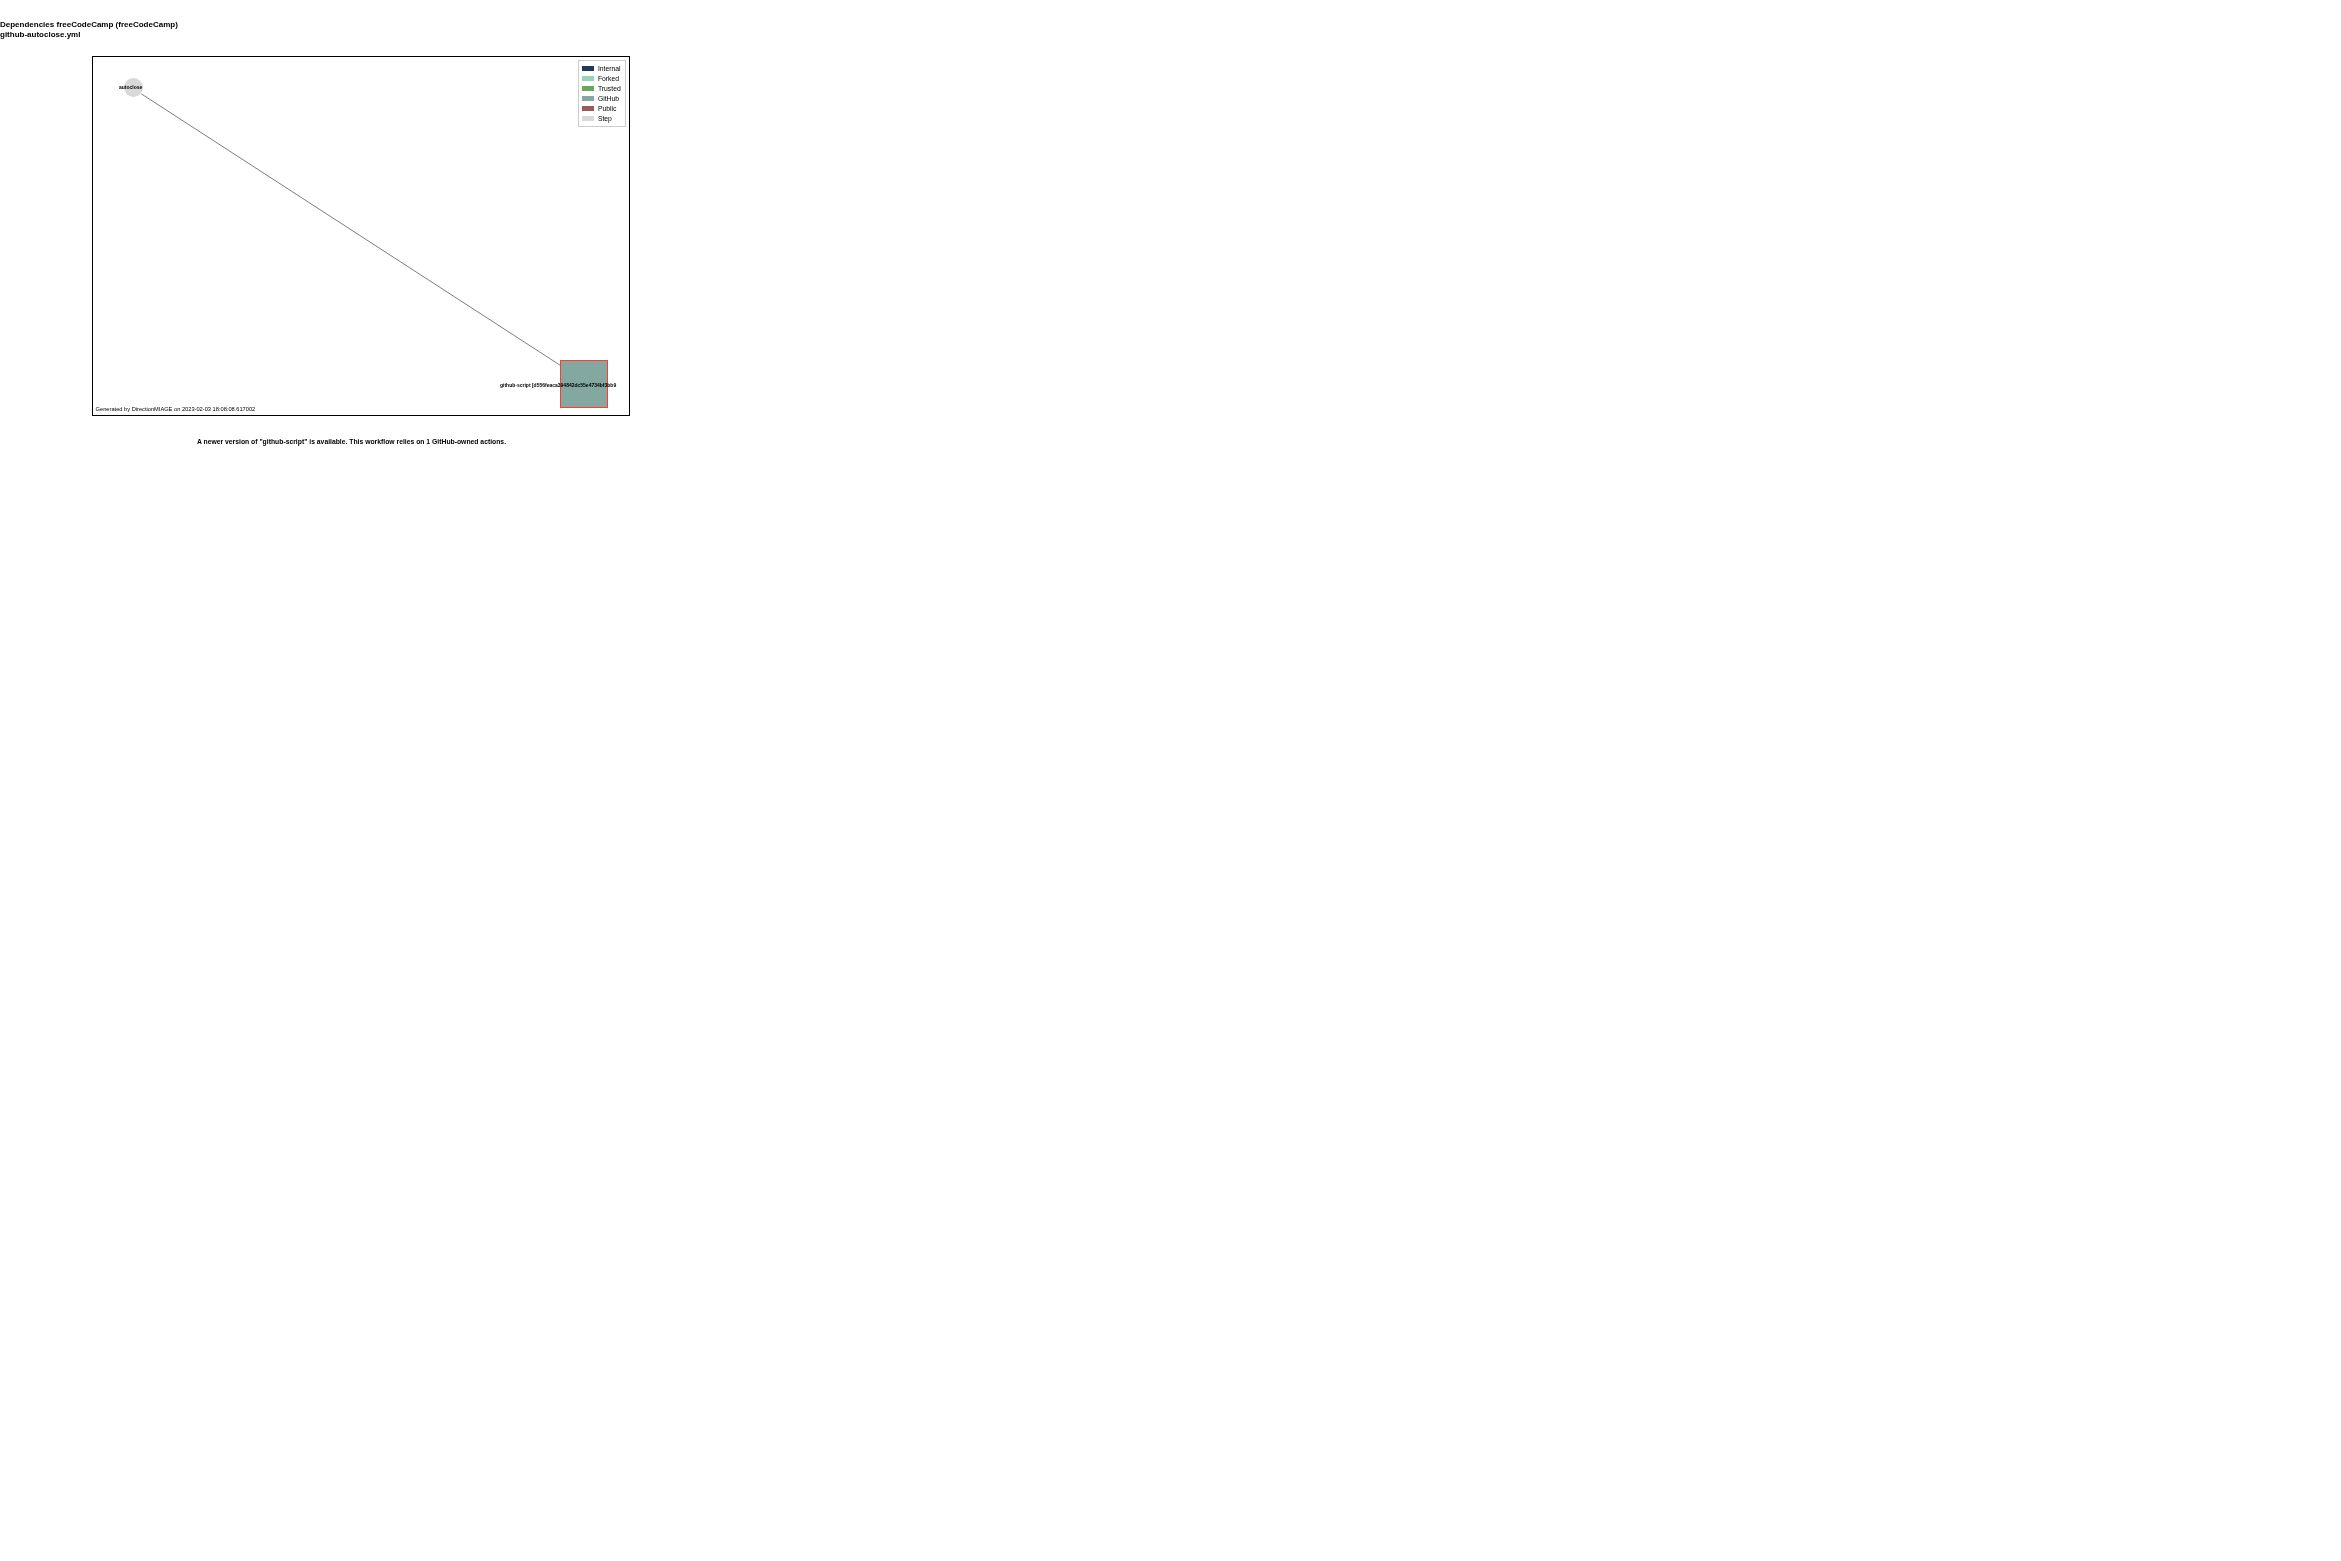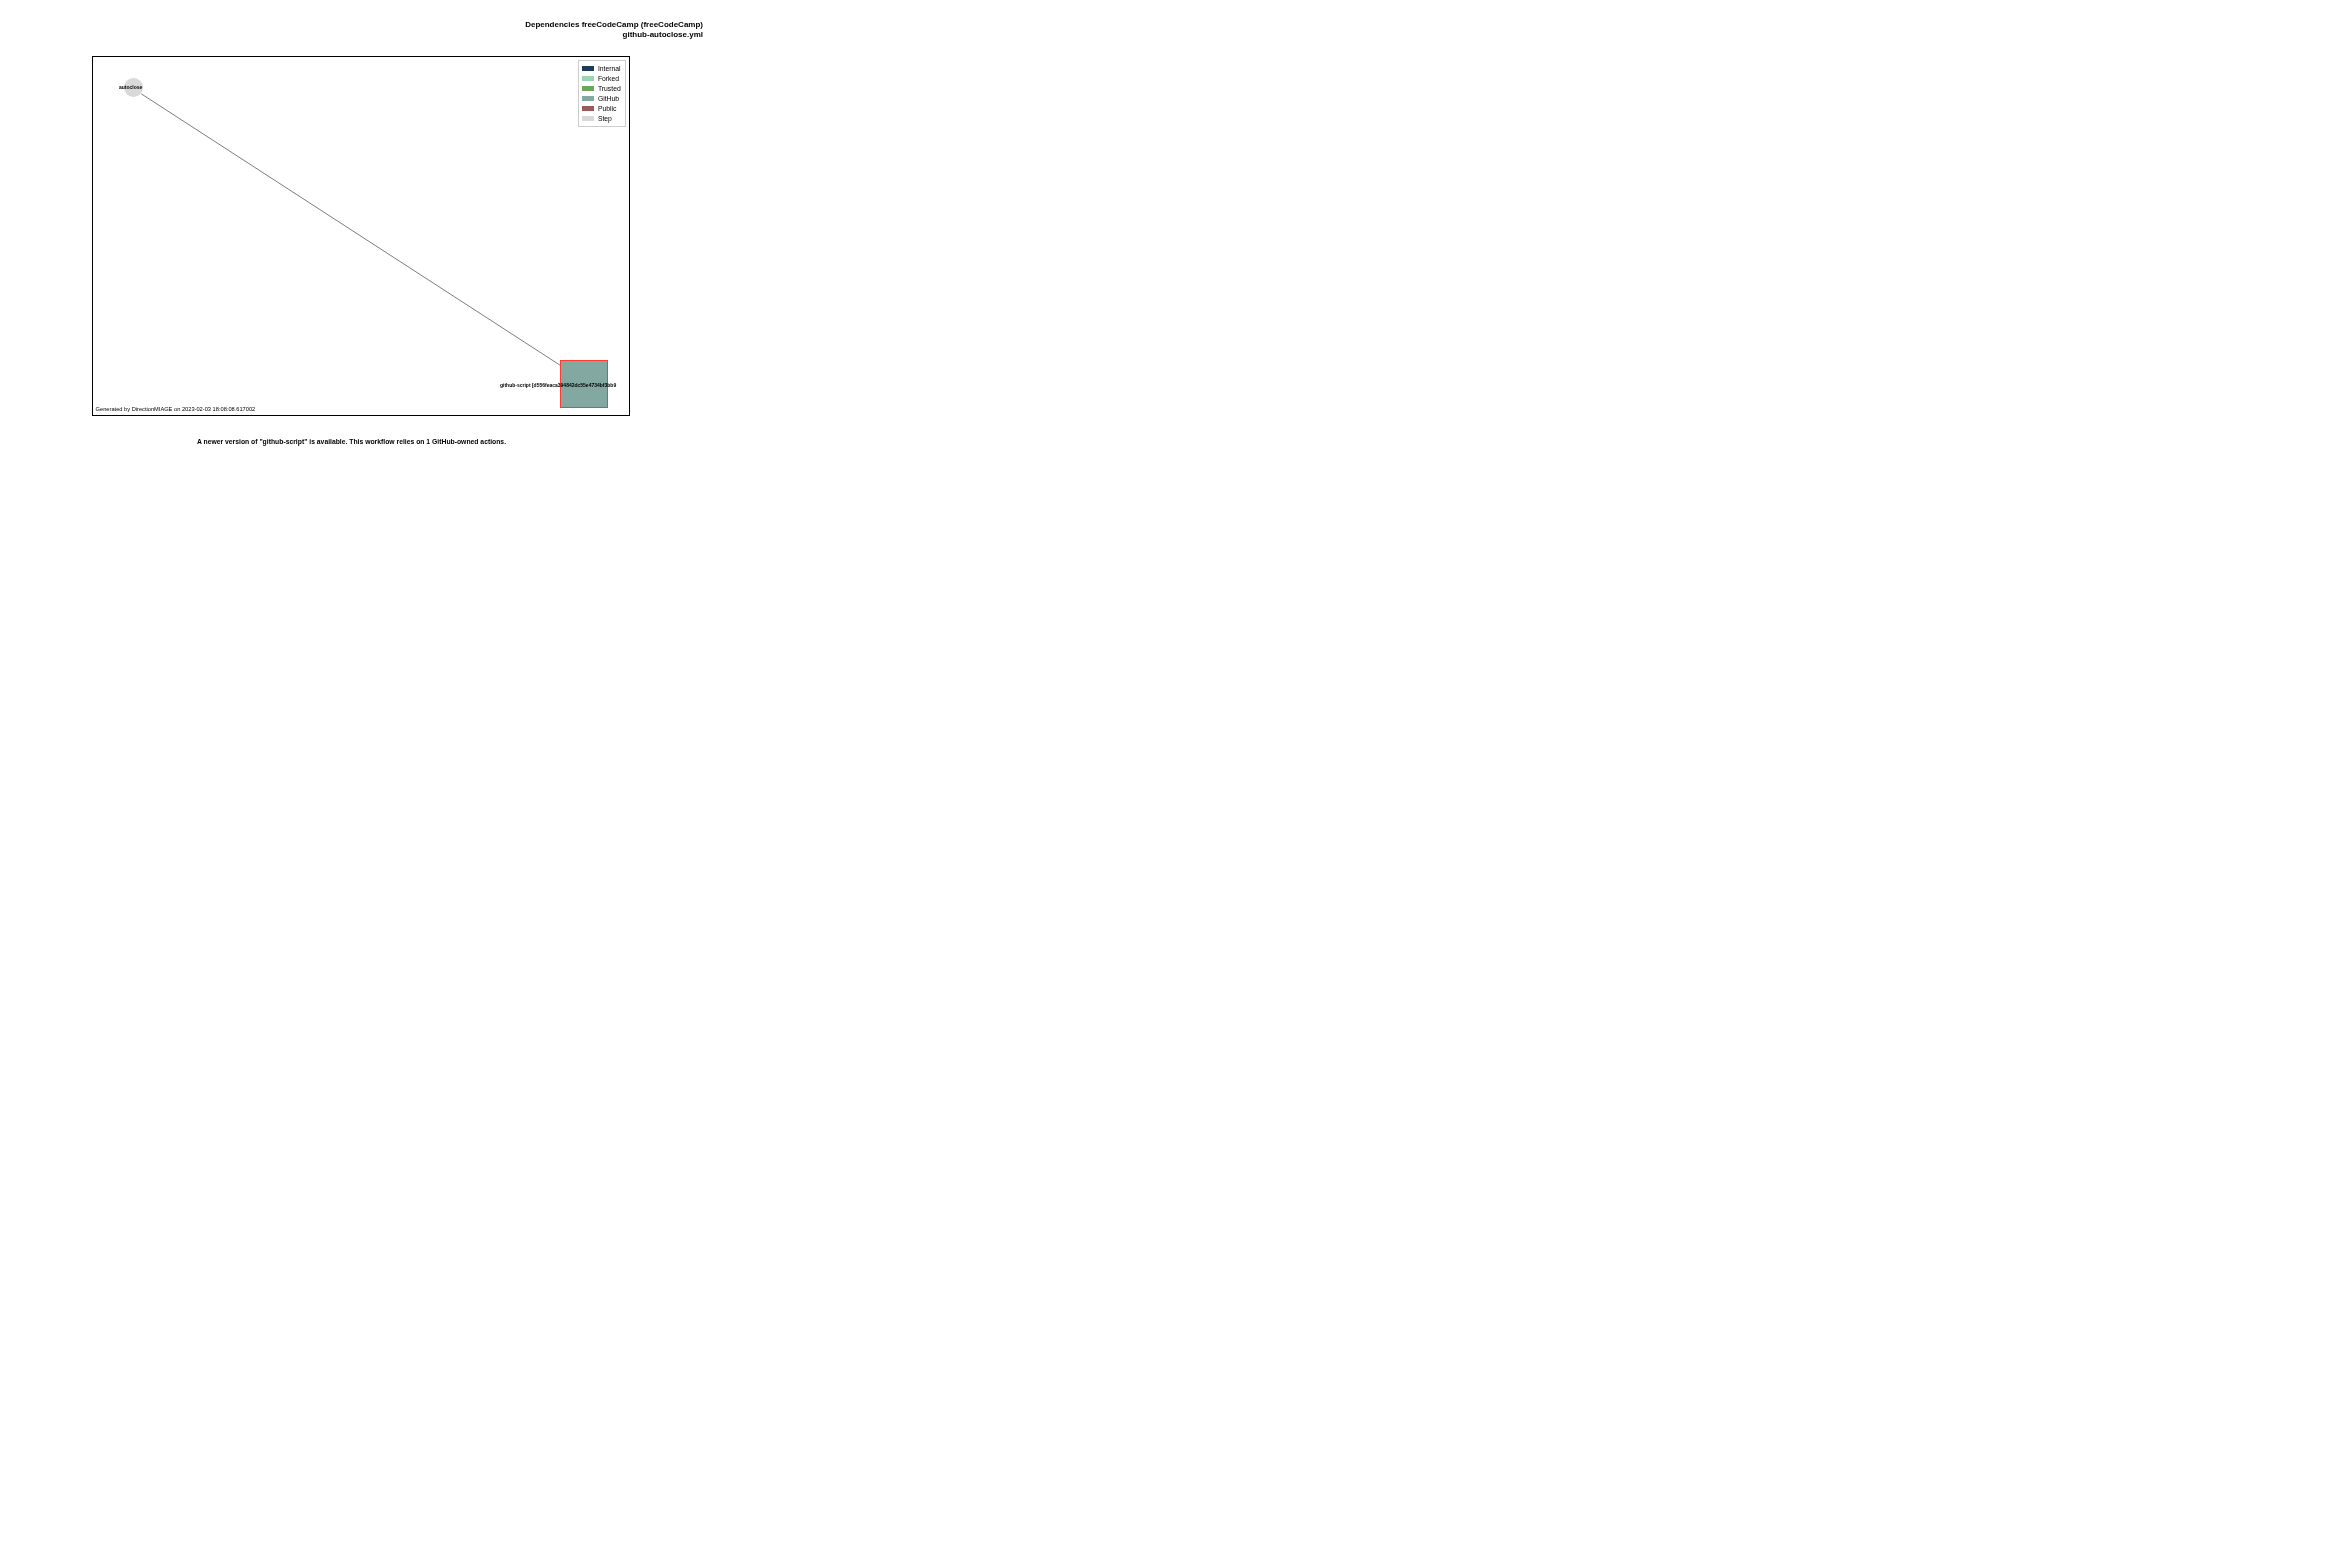--- a/index.html
+++ b/index.html
@@ -4,27 +4,26 @@
   <style>
     * { box-sizing: border-box; margin: 0; padding: 0; }
     body {
       font-family: -apple-system, BlinkMacSystemFont, "Segoe UI", Helvetica, Arial, sans-serif;
       background: #ffffff;
       width: 703px;
       height: 468px;
       position: relative;
     }
     .title-block {
-      text-align: right;
+      text-align: left;
       padding-top: 20px;
       font-weight: 700;
       font-size: 8px;
       line-height: 1.25;
       color: #000;
-      padding-left: 16px;
     }
     .plot-area {
       position: absolute;
       left: 92px;
       top: 56px;
       width: 538px;
       height: 360px;
       border: 0.5px solid #000;
       background: #fff;
     }

